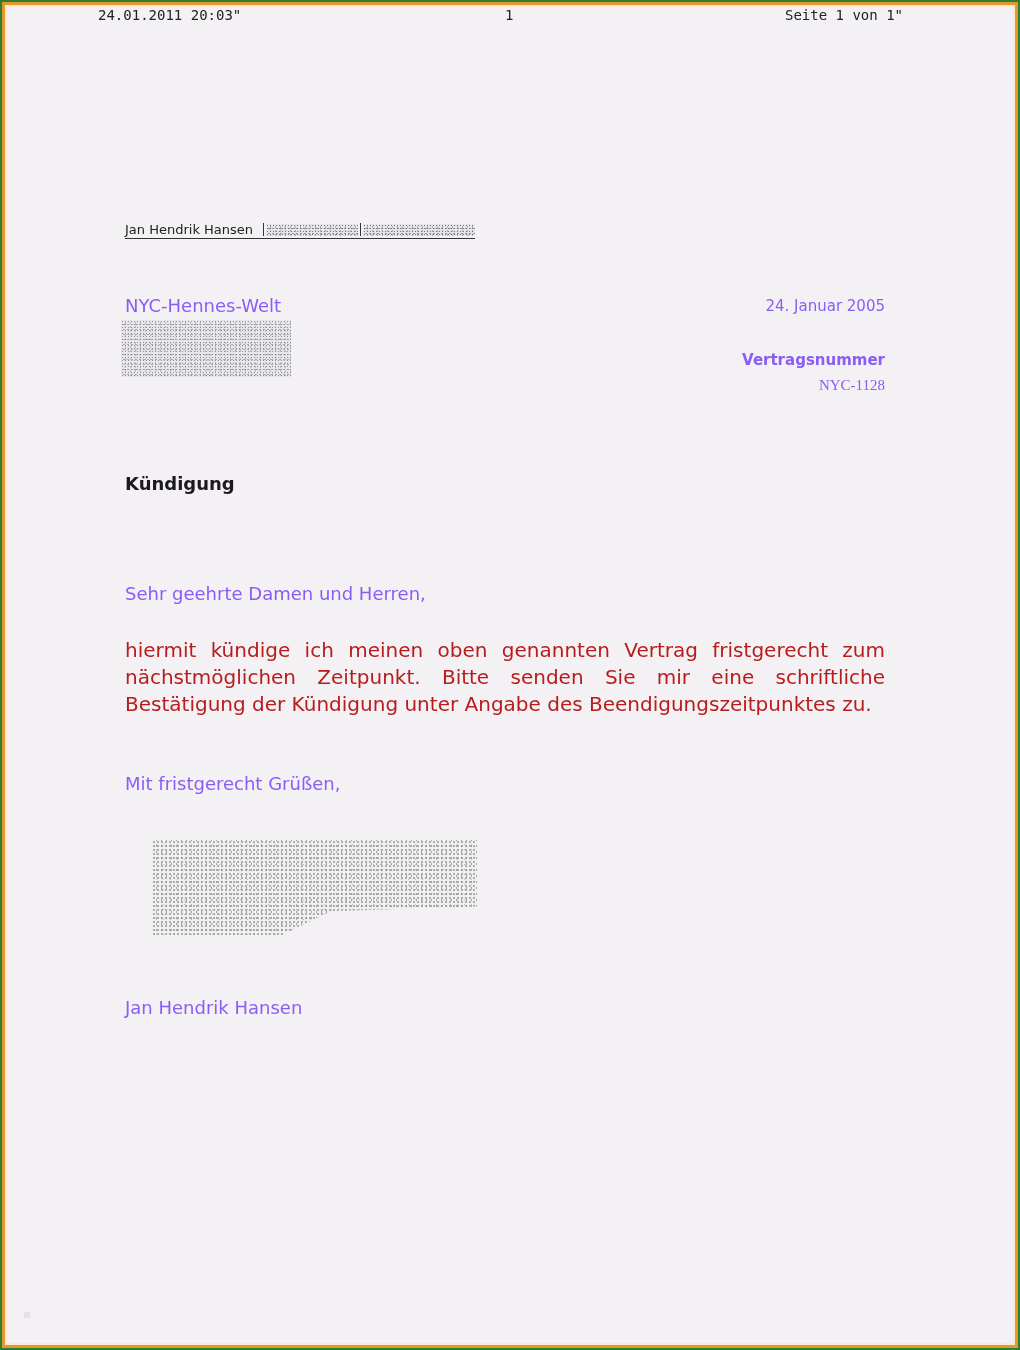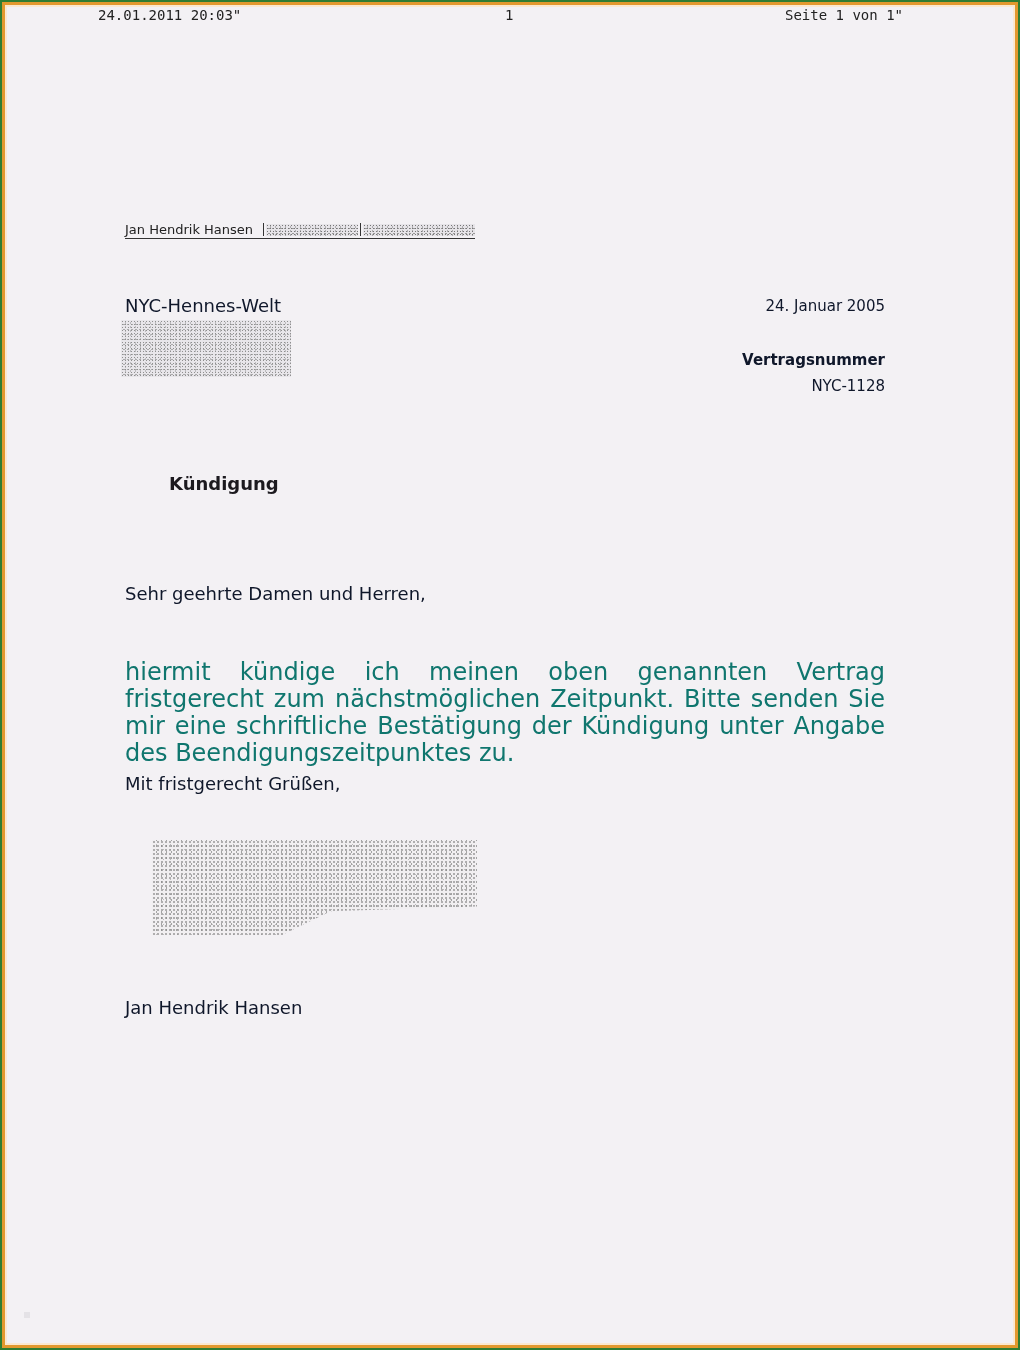--- a/index.html
+++ b/index.html
@@ -31,26 +31,26 @@
     .redact {
       display: inline-block;
       background-color: #e6e4e8;
       background-image:
         radial-gradient(#777 0.6px, transparent 0.8px),
         radial-gradient(#999 0.6px, transparent 0.8px),
         radial-gradient(#555 0.5px, transparent 0.7px);
       background-size: 3px 3px, 4px 5px, 5px 4px;
       background-position: 0 0, 1px 2px, 2px 1px;
     }
-    .txt { font-size: 18px; color: #0f172a; text-align: center; }
+    .txt { font-size: 18px; color: #8b5cf6; text-align: center; }
     .small { font-size: 15px; }
-    .bold { font-weight: bold; font-size: 18px; margin-left: 44px; }
+    .bold { font-weight: bold; font-size: 18px; }
     .para {
-      position: absolute; left: 118px; top: 652px; width: 760px;
-      font-size: 24px; line-height: 27px; text-align: justify; color: #0f766e;
+      position: absolute; left: 118px; top: 630px; width: 760px;
+      font-size: 20px; line-height: 27px; text-align: justify; color: #b91c1c;
     }
     .sig {
       position: absolute; left: 145px; top: 833px; width: 325px; height: 95px;
       background-color: #f0eef1;
       background-image:
         radial-gradient(#666 0.6px, transparent 0.9px),
         radial-gradient(#888 0.5px, transparent 0.8px),
         radial-gradient(#aaa 0.5px, transparent 0.8px);
       background-size: 4px 4px, 5px 6px, 7px 5px;
       background-position: 0 0, 2px 3px, 1px 2px;
@@ -77,21 +77,21 @@
     <span class="redact" style="width:92px;height:12px;"></span>
     <span class="sep"></span>
     <span class="redact" style="width:112px;height:12px;"></span>
   </div>
 
   <div class="abs txt" style="left:118px; top:288px;">NYC-Hennes-Welt</div>
   <div class="abs redact" style="left:114px; top:313px; width:170px; height:57px; opacity:0.8;"></div>
 
   <div class="abs txt small" style="right:128px; top:290px;">24. Januar 2005</div>
   <div class="abs txt small" style="right:128px; top:344px;font-weight:bold;">Vertragsnummer</div>
-  <div class="abs txt small" style="right:128px; top:370px;">NYC-1128</div>
+  <div class="abs txt small" style="right:128px; top:370px;font-family:Liberation Serif, serif;">NYC-1128</div>
 
   <div class="abs bold" style="left:118px; top:466px;">Kündigung</div>
 
   <div class="abs txt" style="left:118px; top:576px;">Sehr geehrte Damen und Herren,</div>
 
   <div class="para">hiermit kündige ich meinen oben genannten Vertrag fristgerecht zum nächstmöglichen Zeitpunkt. Bitte senden Sie mir eine schriftliche Bestätigung der Kündigung unter Angabe des Beendigungszeitpunktes zu.</div>
 
   <div class="abs txt" style="left:118px; top:766px;">Mit fristgerecht Grüßen,</div>
 
   <div class="sig"></div>

